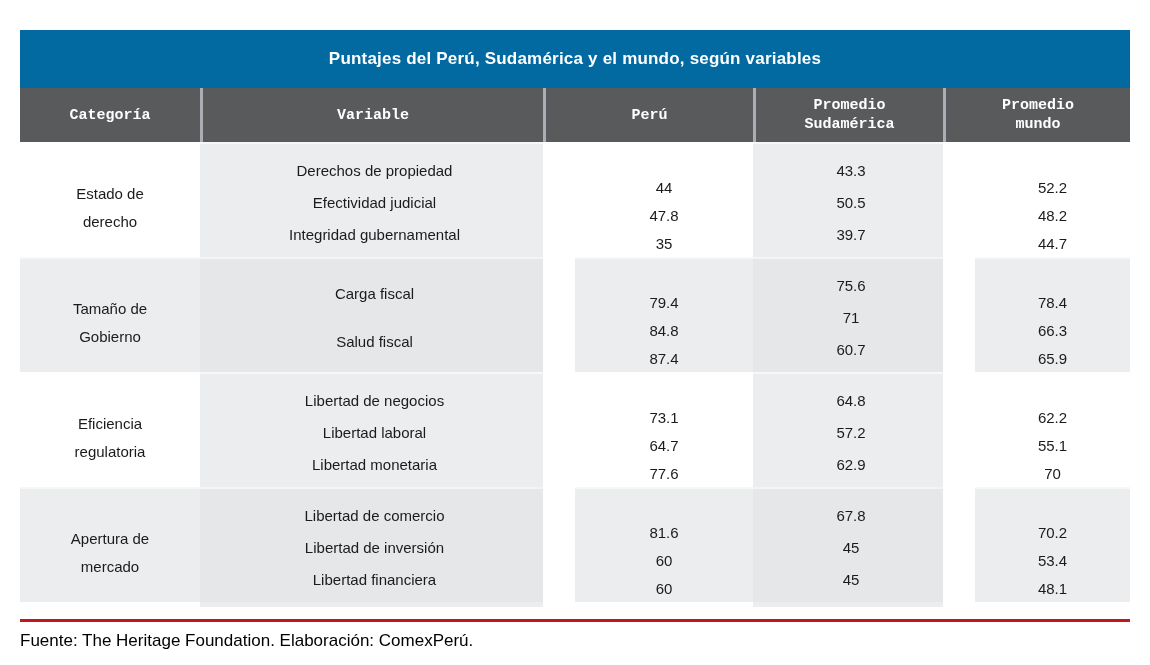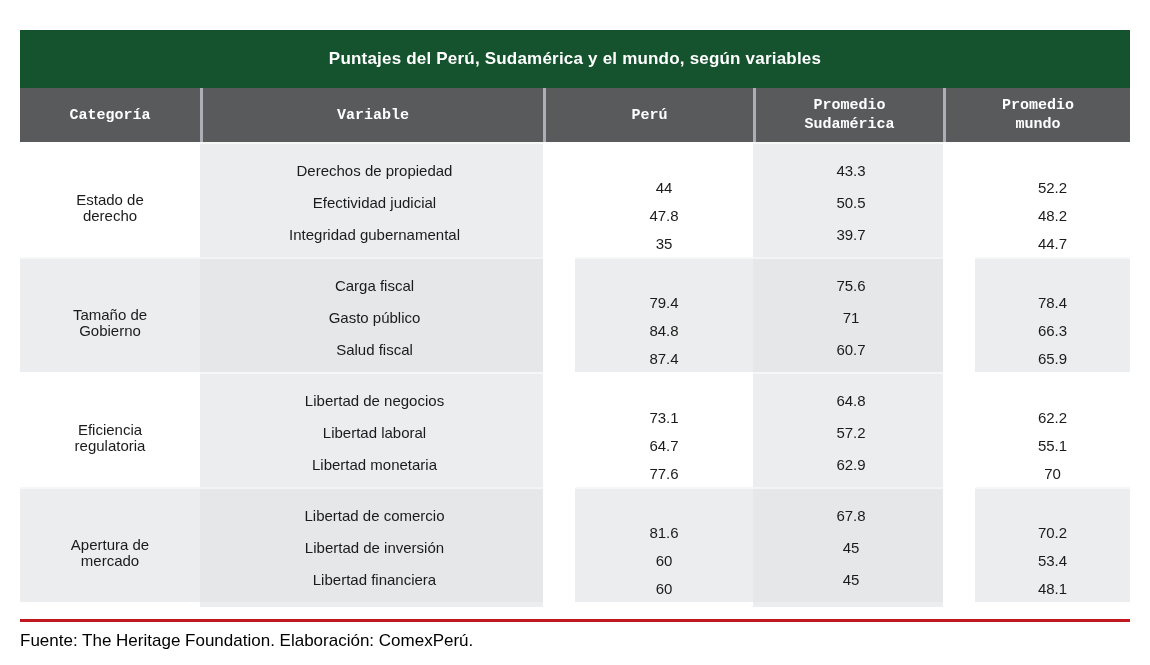--- a/index.html
+++ b/index.html
@@ -9,21 +9,21 @@
     font-family: "Liberation Sans", "DejaVu Sans", sans-serif;
     color: #1b1b1b;
     overflow: hidden;
   }
   .page { padding: 30px 20px 0 20px; }
   .table-card { width: 1110px; }
 
   
   .title-bar {
     height: 58px;
-    background: #14532d;
+    background: #0369a1;
     display: flex; align-items: center; justify-content: center;
   }
   .title-bar span {
     color: #ffffff; font-weight: bold; font-size: 17px; letter-spacing: .2px;
   }
 
   
   .grid5 {
     display: grid;
     grid-template-columns: 180px 343px 210px 190px 187px;
@@ -47,21 +47,21 @@
   }
   .cell { height: 115px; }
   .c1, .c3 { background: #ecedee; }
   .grp.shade .c0, .grp.shade .c2, .grp.shade .c4 { background: #ecedee; }
   .grp.shade .c1, .grp.shade .c3 { background: #e5e7e9; }
 
   .cat {
     display: flex; align-items: center; justify-content: center;
     font-size: 15px; text-align: center;
   }
-  .cat span { display: block; max-width: 112px; line-height: 16px; margin-top: 17px; }
+  .cat span { display: block; max-width: 112px; line-height: 28px; margin-top: 17px; }
 
   .stack { display: flex; flex-direction: column; }
   .stack .sub {
     flex: 1; display: flex; align-items: center; justify-content: center;
     font-size: 15px; text-align: center;
   }
   
   .stack.hi { padding: 12px 0 7px 6px; }
   
   .stack.lo { padding: 32px 0 0 0; margin-left: 32px; }
@@ -128,21 +128,20 @@
         <div class="sub">44.7</div>
       </div>
     </div>
 
     <div class="grp shade grid5">
       <div class="cell c0 cat">
           <span>Tamaño de Gobierno</span>
         </div>
       <div class="cell c1 stack hi">
         <div class="sub">Carga fiscal</div>
-        <div class="sub">Gasto público</div>
         <div class="sub">Salud fiscal</div>
       </div>
       <div class="cell c2 stack lo">
         <div class="sub">79.4</div>
         <div class="sub">84.8</div>
         <div class="sub">87.4</div>
       </div>
       <div class="cell c3 stack hi">
         <div class="sub">75.6</div>
         <div class="sub">71</div>

